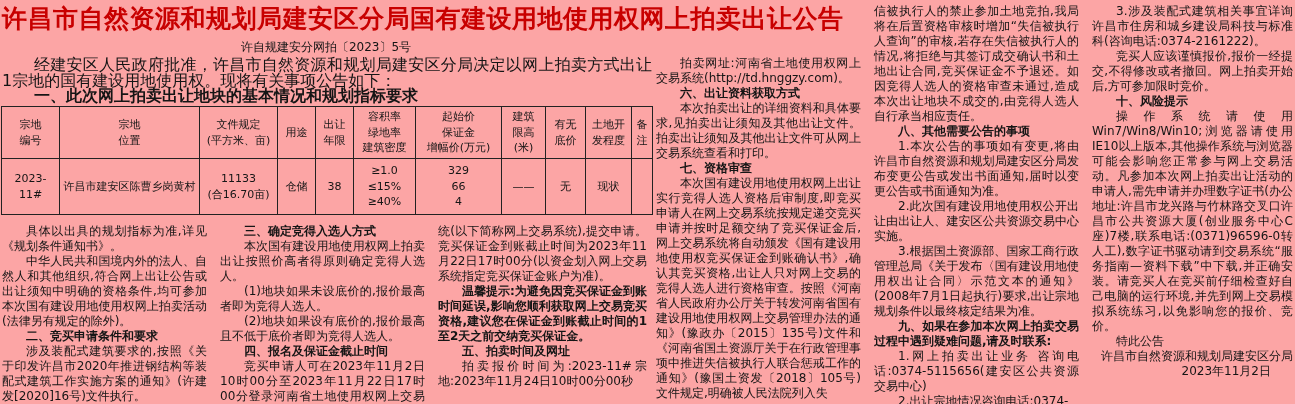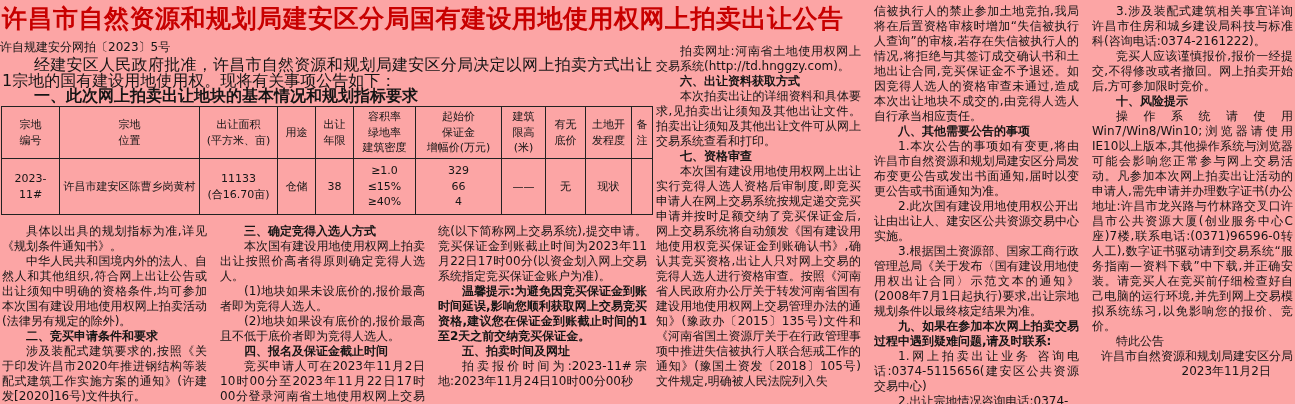--- a/index.html
+++ b/index.html
@@ -1,35 +1,35 @@
 <!DOCTYPE html>
 <html><head>
 <meta charset="utf-8">
 <style>
   html,body{margin:0;padding:0;background:#e8e8e8;}
   .page{position:relative;width:1295px;height:404px;background:#fca5a5;overflow:hidden;
         font-family:"DejaVu Sans",sans-serif;color:#151515;}
   .title{position:absolute;left:2px;top:2px;width:870px;font-size:25px;font-weight:bold;
          color:#c80000;white-space:nowrap;letter-spacing:0.5px;}
-  .docnum{position:absolute;left:0;top:39px;width:652px;font-size:12px;}
+  .docnum{position:absolute;left:0;top:39px;width:652px;text-align:center;font-size:12px;}
   .intro{position:absolute;left:2px;top:57px;width:650px;font-size:16px;line-height:15.5px;text-align:justify;}
   .intro p,.col p{margin:0;}
   .ind{text-indent:2em;}
   .h{font-weight:bold;}
   table.land{position:absolute;left:1px;top:106px;width:651px;border-collapse:collapse;
              table-layout:fixed;font-size:11px;text-align:center;}
   .land th,.land td{border:1px solid #222;white-space:pre-line;padding:1px;line-height:1.4;
                     font-weight:normal;vertical-align:middle;overflow:hidden;}
   .land tr.hd{height:52px;margin-top:40px;}
   .land tr.dr{height:56px;}
   .col{position:absolute;width:205px;font-size:12px;line-height:15px;text-align:justify;}
   .c1{left:2px;top:224px;height:180px;}
   .c2{left:220px;top:224px;height:180px;}
   .c3{left:438px;top:224px;height:180px;width:209px;}
-  .c4{left:656px;top:44px;height:348px;}
+  .c4{left:656px;top:56px;height:348px;}
   .c5{left:874px;top:4px;height:400px;}
   .c6{left:1092px;top:4px;height:400px;width:201px;}
   .r{text-align:right;text-indent:0;}
   .sig{margin-top:16px;}
   .d{padding-right:22px;}
 </style>
 </head>
 <body>
 
 <div class="page">
@@ -55,21 +55,21 @@
       <col style="width:40px">
         <col style="width:46px">
         <col style="width:21px">
     </colgroup>
     <tbody>
         <tr class="hd">
       <th>宗地
 编号</th>
       <th>宗地
 位置</th>
-      <th>出让面积
+      <th>文件规定
 (平方米、亩)</th>
       <th>用途</th>
       <th>出让
 年限</th>
       <th>容积率
 绿地率
 建筑密度</th>
       <th>起始价
 保证金
 增幅价(万元)</th>

